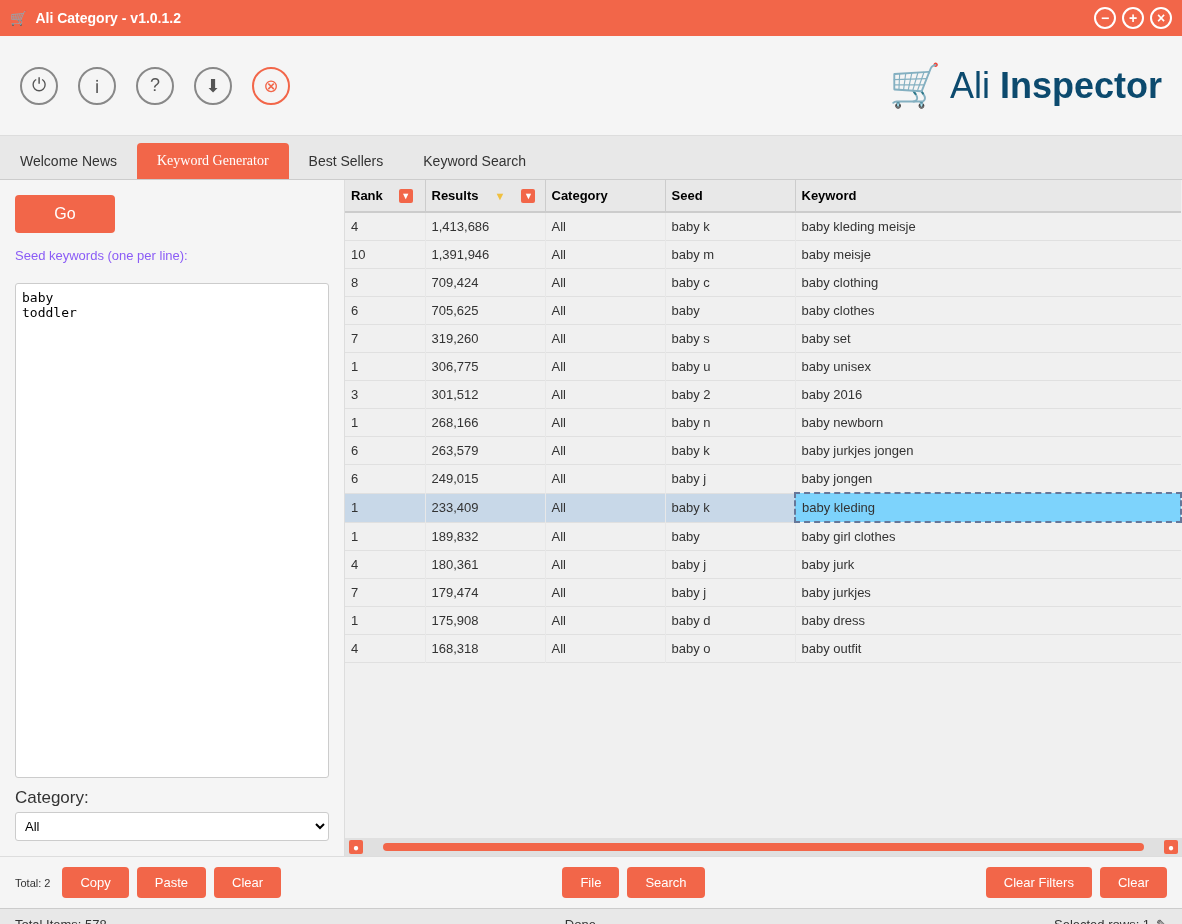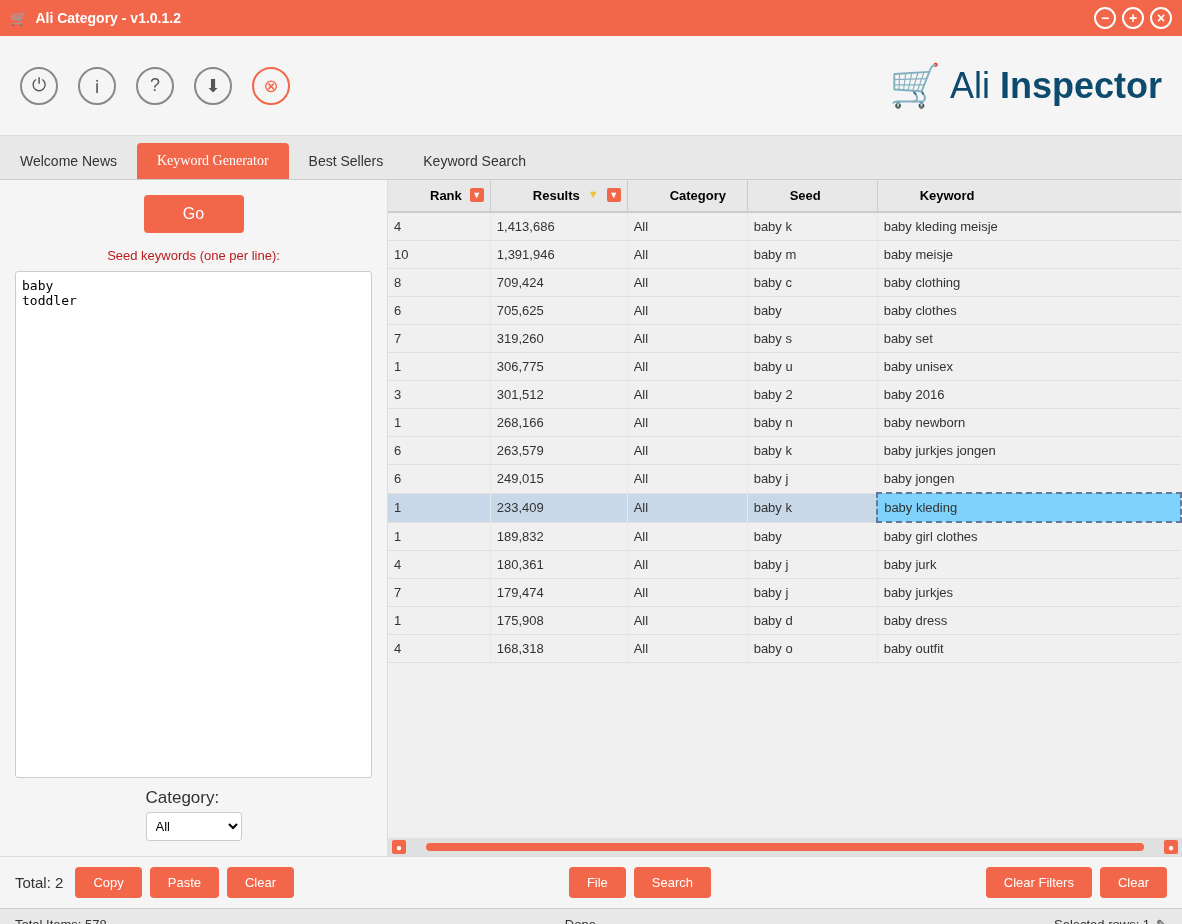--- a/index.html
+++ b/index.html
@@ -72,40 +72,39 @@
     }
 
     
     #main {
       display: flex;
       height: calc(924px - 36px - 100px - 44px - 36px - 32px);
     }
 
     
     #left-panel {
-      width: 388px;
+      width: 345px;
       background: #f5f5f5;
       padding: 15px;
       display: flex;
       flex-direction: column;
       border-right: 1px solid #ddd;
-      align-items: center;
     }
     .go-btn {
       background: #f26649;
       color: white;
       border: none;
       padding: 10px 30px;
       border-radius: 4px;
       font-size: 16px;
       cursor: pointer;
       margin-bottom: 15px;
       width: 100px;
     }
-    .seed-label { font-size: 13px; color: #b91c1c; margin-bottom: 8px; }
+    .seed-label { font-size: 13px; color: #8b5cf6; margin-bottom: 20px; }
     .seed-textarea {
       width: 100%;
       flex: 1;
       border: 1px solid #ccc;
       border-radius: 3px;
       padding: 6px;
       font-size: 13px;
       resize: none;
       background: white;
       min-height: 450px;
@@ -143,21 +142,21 @@
       border-bottom: 2px solid #ccc;
       border-right: 1px solid #ccc;
       padding: 8px 6px;
       text-align: left;
       position: sticky;
       top: 0;
       z-index: 1;
       white-space: nowrap;
     }
     thead th:last-child { border-right: none; }
-    .th-inner { display: flex; align-items: flex-start; gap: 8px; margin-left: 36px; }
+    .th-inner { display: flex; align-items: center; gap: 16px; }
     .sort-btn {
       background: #f26649;
       border: none;
       color: white;
       width: 14px; height: 14px;
       font-size: 9px;
       cursor: pointer;
       display: flex; align-items: center; justify-content: center;
       border-radius: 2px;
     }
@@ -197,21 +196,21 @@
     
     #bottom-toolbar {
       background: #f5f5f5;
       height: 52px;
       display: flex;
       align-items: center;
       padding: 0 15px;
       border-top: 1px solid #ddd;
       gap: 8px;
     }
-    .total-label { font-size: 15px; color: #333; margin-right: 4px; }
+    .total-label { font-size: 11px; color: #333; margin-right: 4px; }
     .toolbar-btn {
       padding: 8px 18px;
       border: none;
       border-radius: 4px;
       cursor: pointer;
       font-size: 13px;
       color: white;
       background: #f26649;
     }
     .spacer { flex: 1; }

